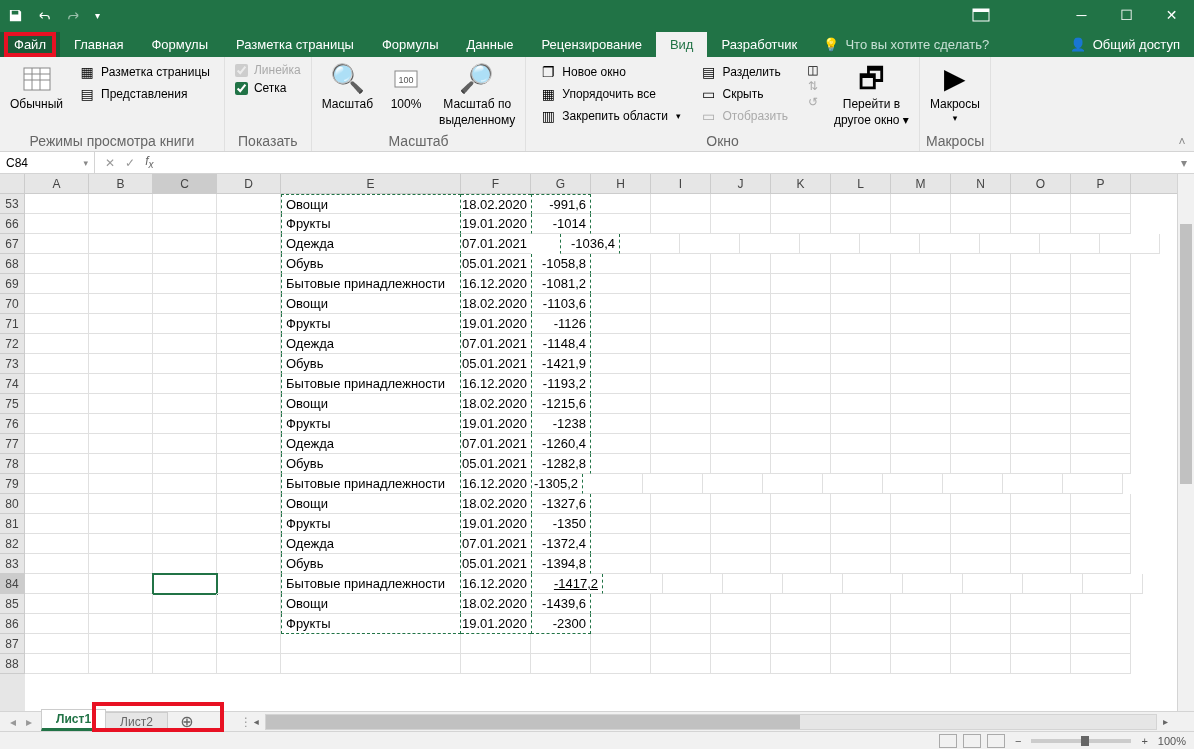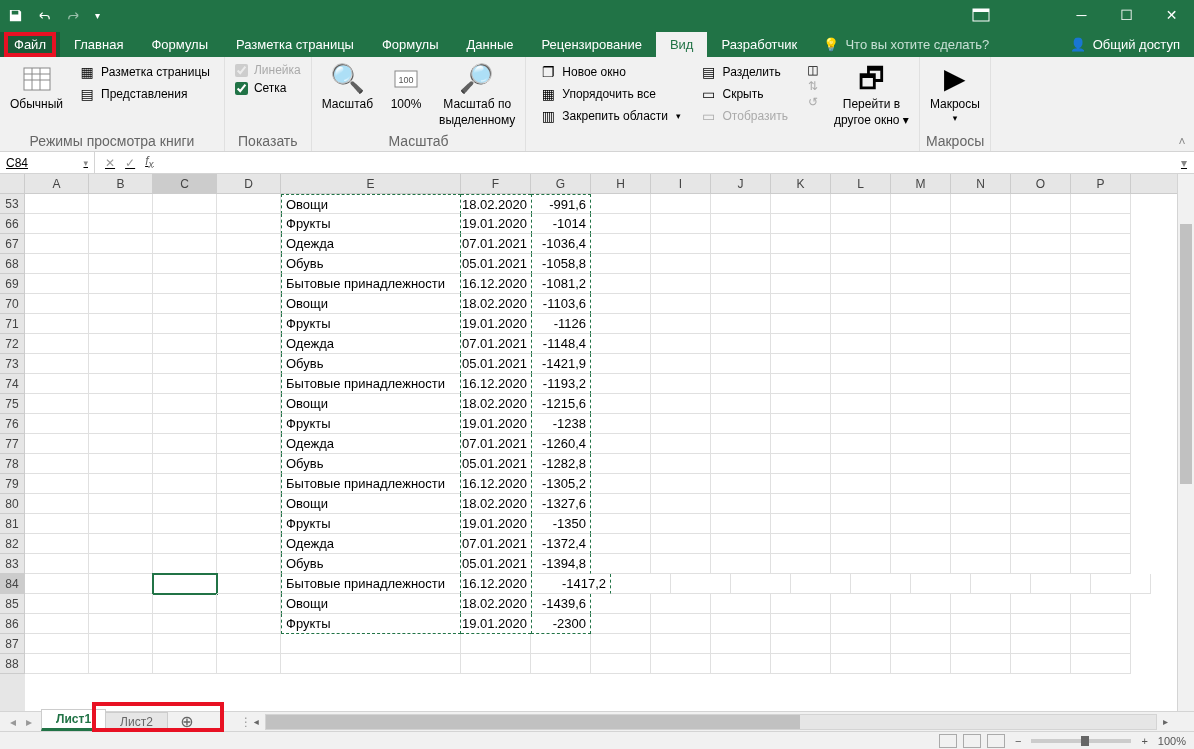--- a/index.html
+++ b/index.html
@@ -33,21 +33,21 @@
 .big-btn { display: flex; flex-direction: column; align-items: center; justify-content: flex-start; padding: 2px 4px; gap: 2px; min-width: 50px; text-align:center; line-height:1.2;}
 .big-btn .big-icon { width: 32px; height: 32px; display:flex; align-items:center; justify-content:center; font-size: 28px; }
 .vstack { display: flex; flex-direction: column; gap: 4px; padding: 2px 4px; }
 .chk { display: flex; align-items: center; gap: 6px; white-space:nowrap; }
 .chk input { accent-color: #217346; }
 .ribbon-small { display:flex; align-items:center; gap:6px; white-space:nowrap; padding:1px 4px;}
 .ribbon-small .sm-icon { width:16px; height:16px; display:flex; align-items:center; justify-content:center; font-size:14px;}
 .sep-small { width:18px; text-align:center; }
 
 
-.formula-row { height: 22px; border-bottom: 1px solid #d4d4d4; display: flex; align-items: stretch; background:#fff;text-decoration:underline;}
+.formula-row { height: 22px; border-bottom: 1px solid #d4d4d4; display: flex; align-items: stretch; background:#fff;}
 .name-box { width: 95px; border-right: 1px solid #d4d4d4; display: flex; align-items: center; padding: 0 6px; font-size: 12px; }
 .name-box .dd { margin-left: auto; color:#888; font-size:9px;}
 .fb-btns { display:flex; align-items:center; gap:10px; padding:0 10px; color:#999; font-size:12px;}
 .fb-btns .fx { font-style: italic; color:#666;}
 .formula-input { flex:1; padding:0 6px; display:flex; align-items:center;}
 .formula-expand { width:20px; display:flex; align-items:center; justify-content:center; color:#888;}
 
 
 .grid-area { position: relative; height: 540px; display:flex; flex-direction:column; }
 .col-headers { display: flex; height: 20px; background: #e6e6e6; border-bottom: 1px solid #ccc; }
@@ -253,20 +253,21 @@
         <span class="sep-small">◫</span>
         <span class="sep-small" style="color:#aaa">⇅</span>
         <span class="sep-small" style="color:#aaa">↺</span>
       </div>
       <div class="big-btn">
           <div class="big-icon">🗗</div>
           <span>Перейти в</span>
           <span><span>другое окно</span> ▾</span>
         </div>
     </div>
+    <div class="group-label">Окно</div>
   </div>
 
   <div class="ribbon-group">
     <div class="controls">
       <div class="big-btn">
           <div class="big-icon">▶</div>
           <span>Макросы</span>
           <span style="font-size:9px">▾</span>
         </div>
     </div>
@@ -376,21 +377,21 @@
           <div class="cell" style="width: 60px;"></div>
           <div class="cell" style="width: 60px;"></div>
         </div>
         <div class="row">
           <div class="cell" style="width: 64px;"></div>
           <div class="cell" style="width: 64px;"></div>
           <div class="cell" style="width: 64px;"></div>
           <div class="cell" style="width: 64px;"></div>
           <div class="cell num dashed-lr" style="width: 180px; justify-content: flex-start;">Одежда</div>
           <div class="cell num" style="border-left: none; border-right: none; width: 70px;">07.01.2021</div>
-          <div class="cell num dashed-lr" style="width: 60px;">-1036,4</div>
+          <div class="cell num dashed-lr" style="width: 60px; margin-left: 29px;">-1036,4</div>
           <div class="cell" style="width: 60px;"></div>
           <div class="cell" style="width: 60px;"></div>
           <div class="cell" style="width: 60px;"></div>
           <div class="cell" style="width: 60px;"></div>
           <div class="cell" style="width: 60px;"></div>
           <div class="cell" style="width: 60px;"></div>
           <div class="cell" style="width: 60px;"></div>
           <div class="cell" style="width: 60px;"></div>
           <div class="cell" style="width: 60px;"></div>
         </div>
@@ -592,21 +593,21 @@
           <div class="cell" style="width: 60px;"></div>
           <div class="cell" style="width: 60px;"></div>
         </div>
         <div class="row">
           <div class="cell" style="width: 64px;"></div>
           <div class="cell" style="width: 64px;"></div>
           <div class="cell" style="width: 64px;"></div>
           <div class="cell" style="width: 64px;"></div>
           <div class="cell num dashed-lr" style="width: 180px; justify-content: flex-start;">Бытовые принадлежности</div>
           <div class="cell num" style="border-left: none; border-right: none; width: 70px;">16.12.2020</div>
-          <div class="cell num dashed-lr" style="width: 60px;">-1305,2</div>
+          <div class="cell num dashed-lr" style="width: 52px;">-1305,2</div>
           <div class="cell" style="width: 60px;"></div>
           <div class="cell" style="width: 60px;"></div>
           <div class="cell" style="width: 60px;"></div>
           <div class="cell" style="width: 60px;"></div>
           <div class="cell" style="width: 60px;"></div>
           <div class="cell" style="width: 60px;"></div>
           <div class="cell" style="width: 60px;"></div>
           <div class="cell" style="width: 60px;"></div>
           <div class="cell" style="width: 60px;"></div>
         </div>
@@ -682,21 +683,21 @@
           <div class="cell" style="width: 60px;"></div>
           <div class="cell" style="width: 60px;"></div>
         </div>
         <div class="row">
           <div class="cell" style="width: 64px;"></div>
           <div class="cell" style="width: 64px;"></div>
           <div class="cell activecell" style="width: 64px;"></div>
           <div class="cell" style="width: 64px;"></div>
           <div class="cell num dashed-lr" style="width: 180px; justify-content: flex-start;">Бытовые принадлежности</div>
           <div class="cell num" style="border-left: none; border-right: none; width: 70px;">16.12.2020</div>
-          <div class="cell num dashed-lr" style="width: 80px;">-1417,2</div>
+          <div class="cell num dashed-lr" style="width: 72px; text-decoration: underline;">-1417,2</div>
           <div class="cell" style="width: 60px;"></div>
           <div class="cell" style="width: 60px;"></div>
           <div class="cell" style="width: 60px;"></div>
           <div class="cell" style="width: 60px;"></div>
           <div class="cell" style="width: 60px;"></div>
           <div class="cell" style="width: 60px;"></div>
           <div class="cell" style="width: 60px;"></div>
           <div class="cell" style="width: 60px;"></div>
           <div class="cell" style="width: 60px;"></div>
         </div>

